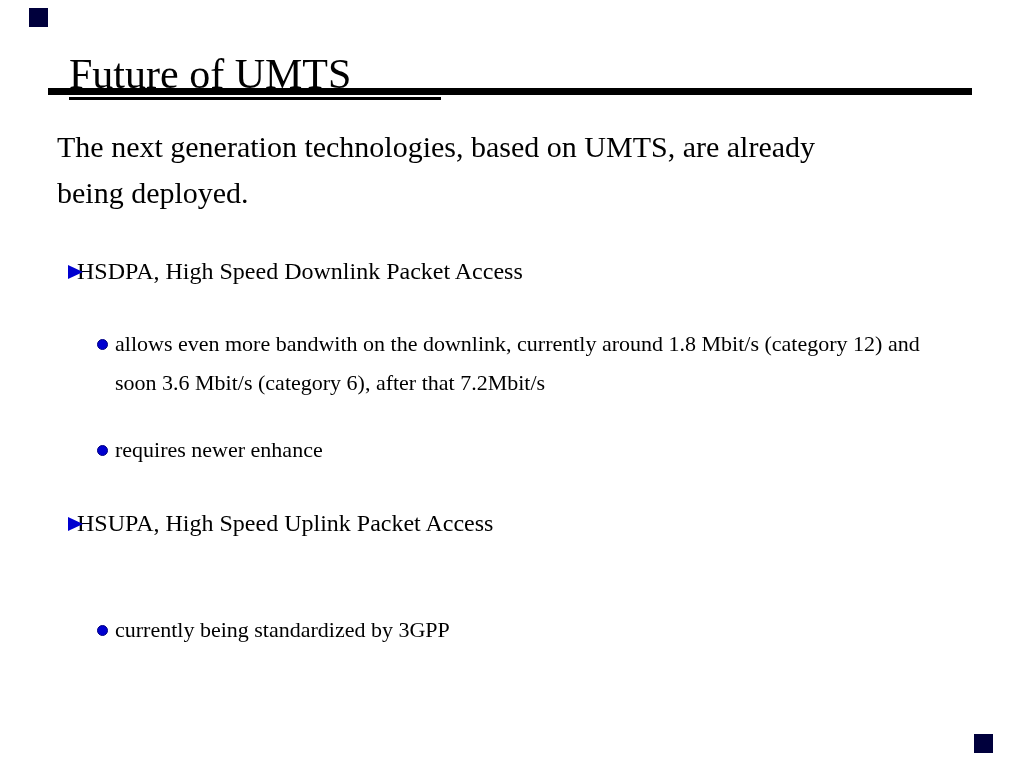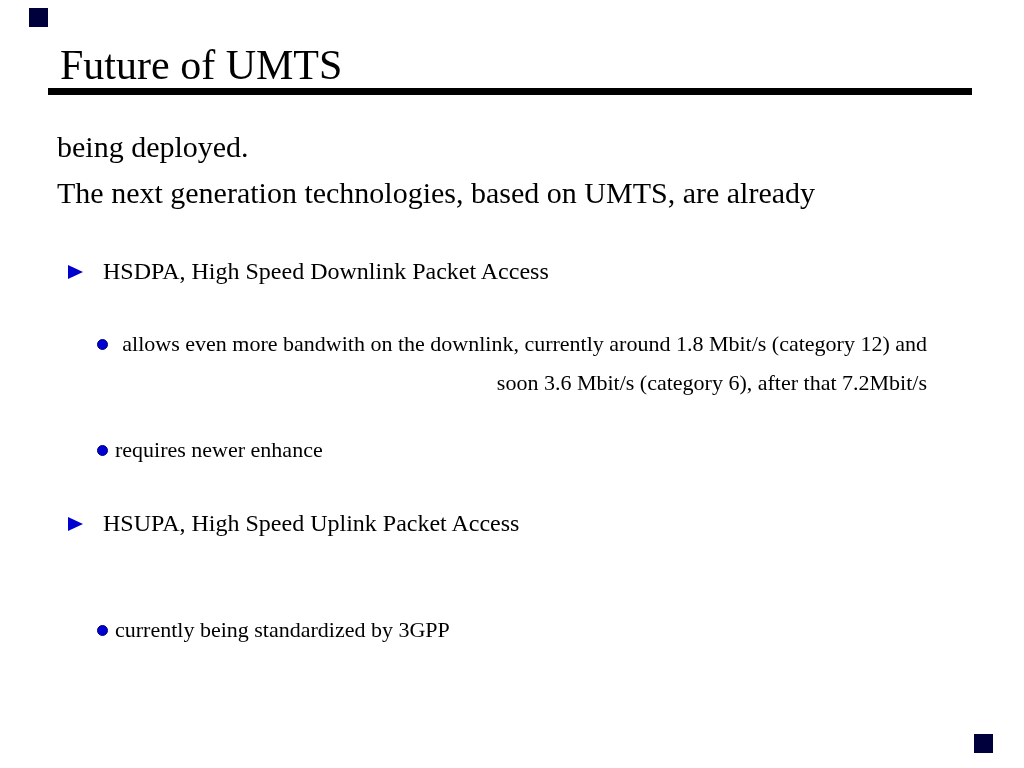--- a/index.html
+++ b/index.html
@@ -25,21 +25,21 @@
   .corner-tl { left: 29px; top: 8px; }
   .corner-br { left: 974px; top: 734px; }
 
   .slide-title {
     position: absolute;
     left: 57px;
     top: 40px;
     font-size: 42px;
     line-height: 44px;
     font-weight: normal;
-    margin: 3px;
+    margin: 12px;
     white-space: nowrap;
   }
   .slide-title .title-text {
     display: inline-block;
     border-bottom: 3px solid #000000;
     padding-right: 90px;
     padding-bottom: 1px;
   }
   .title-rule {
     position: absolute;
@@ -82,49 +82,48 @@
     left: 0;
     top: 15px;
     width: 9px;
     height: 9px;
     border-radius: 50%;
     background: #0000d0;
     border: 1px solid #000080;
   }
   .row.lvl1 .txt {
     display: inline-block;
-    margin-left: 35px;
+    margin-left: 9px;
     white-space: nowrap;
   }
   .row.lvl2 .txt {
     display: inline-block;
     margin-left: 18px;
     white-space: nowrap;
   }
   .row.lvl2 .txt.wrap {
     white-space: normal;
     width: 812px;
     vertical-align: top;
-    text-align: right;
   }
 </style>
 </head>
 <body>
 
 <div class="slide">
 
   <div class="corner-marker corner-tl"></div>
   <div class="corner-marker corner-br"></div>
 
   <h1 class="slide-title"><span class="title-text">Future of UMTS</span></h1>
   <div class="title-rule"></div>
 
   <div class="intro">
+    <div>The next generation technologies, based on UMTS, are already</div>
     <div>being deployed.</div>
-    <div>The next generation technologies, based on UMTS, are already</div>
   </div>
 
   <div class="row lvl1" style="top:252px;">
     <span class="tri-bullet"></span>
     <span class="txt">HSDPA, High Speed Downlink Packet Access</span>
   </div>
 
   <div class="row lvl2" style="top:324px;">
     <span class="dot-bullet"></span>
     <span class="txt wrap">allows even more bandwith on the downlink, currently around 1.8 Mbit/s (category 12) and soon 3.6 Mbit/s (category 6), after that 7.2Mbit/s</span>

